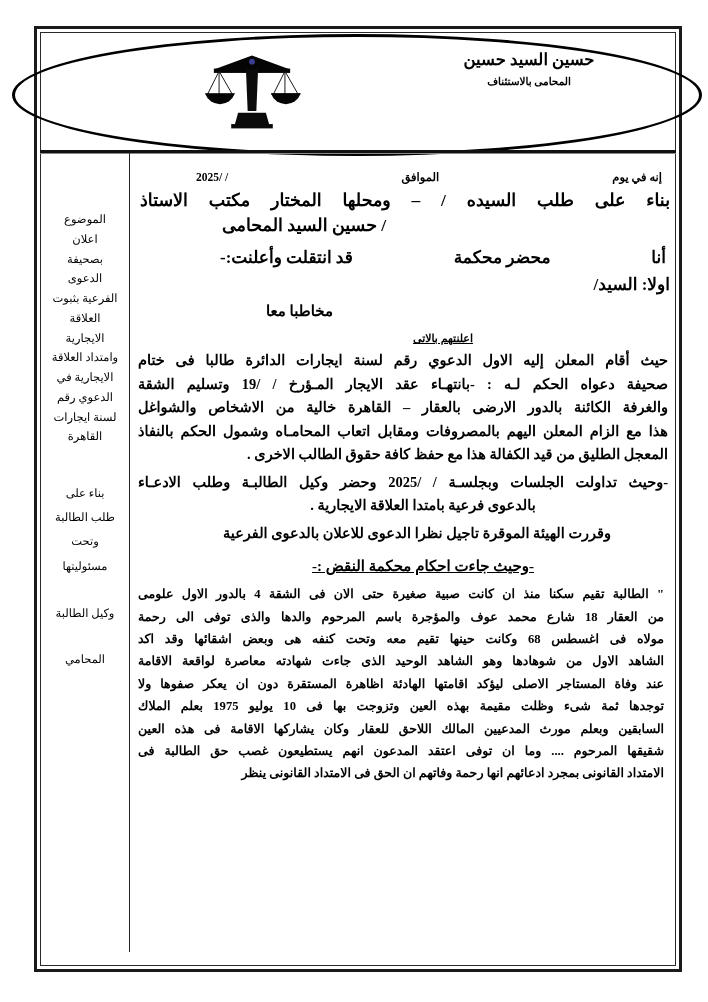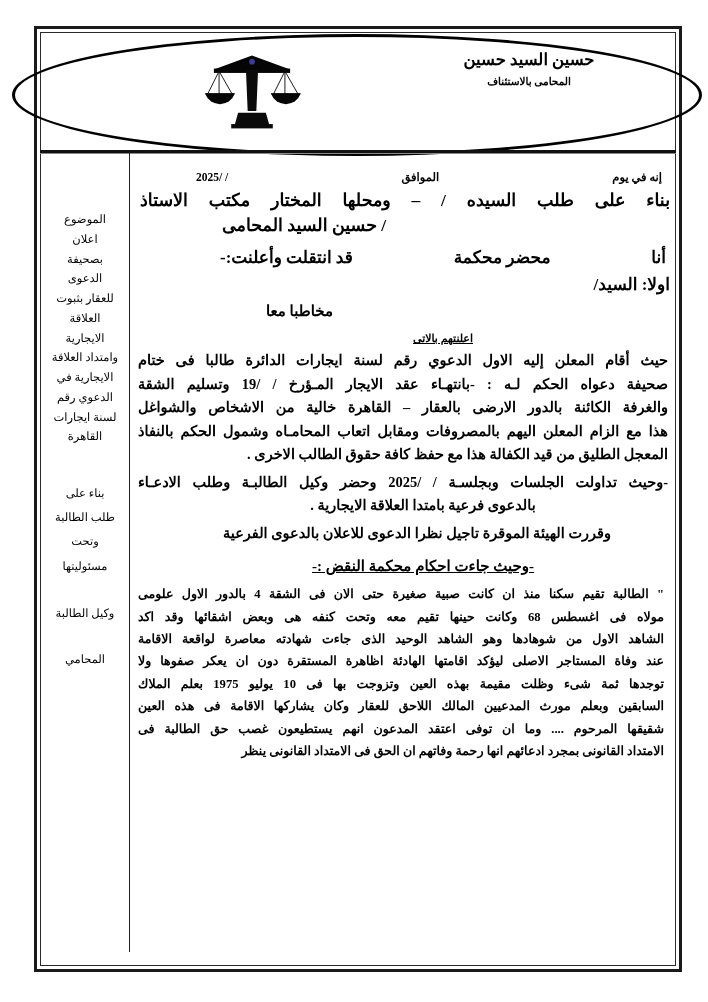--- a/index.html
+++ b/index.html
@@ -13,20 +13,21 @@
   }
 
   
   .page {
     position: relative;
     width: 708px;
     height: 1002px;
     background: #ffffff;
     overflow: hidden;
     box-sizing: border-box;
+    border-radius: 31px;
   }
 
   .page-border-outer {
     position: absolute;
     left: 34px;
     top: 26px;
     width: 648px;
     height: 946px;
     border: 3px solid #1a1a1a;
     box-sizing: border-box;
@@ -291,21 +292,21 @@
 
   <div class="content">
 
     <div class="col-divider"></div>
 
     <div class="sidebar">
       <div class="sidebar-line">الموضوع</div>
       <div class="sidebar-line">اعلان</div>
       <div class="sidebar-line">بصحيفة</div>
       <div class="sidebar-line">الدعوى</div>
-      <div class="sidebar-line">للعقار بثبوت</div>
+      <div class="sidebar-line">الفرعية بثبوت</div>
       <div class="sidebar-line">العلاقة</div>
       <div class="sidebar-line">الايجارية</div>
       <div class="sidebar-line">وامتداد العلاقة</div>
       <div class="sidebar-line">الايجارية  في</div>
       <div class="sidebar-line">الدعوي رقم</div>
       <div class="sidebar-line">لسنة  ايجارات</div>
       <div class="sidebar-line">القاهرة</div>
 
       <div class="sidebar-gap-lg"></div>
 
@@ -359,20 +360,21 @@
       </div>
 
       <div class="para" style="text-align:center; text-align-last:center; padding-left:30px;">
         <span class="ln">وقررت الهيئة الموقرة تاجيل نظرا الدعوى للاعلان بالدعوى الفرعية</span>
       </div>
 
       <div class="sec-heading">-وحيث جاءت احكام محكمة النقض :-</div>
 
       <div class="quote">
         <span class="ln">" الطالبة تقيم سكنا منذ ان كانت صبية صغيرة حتى الان فى الشقة 4 بالدور الاول علومى</span>
+        <span class="ln">من العقار 18 شارع محمد عوف والمؤجرة باسم المرحوم والدها والذى توفى الى رحمة</span>
         <span class="ln">مولاه فى اغسطس 68 وكانت حينها تقيم معه وتحت كنفه هى وبعض اشقائها وقد اكد</span>
         <span class="ln">الشاهد الاول من شوهادها وهو الشاهد الوحيد الذى جاءت شهادته معاصرة لواقعة الاقامة</span>
         <span class="ln">عند وفاة المستاجر الاصلى ليؤكد اقامتها الهادئة اظاهرة المستقرة دون ان يعكر صفوها ولا</span>
         <span class="ln">توجدها ثمة شىء وظلت مقيمة بهذه العين وتزوجت بها فى 10 يوليو 1975 بعلم الملاك</span>
         <span class="ln">السابقين وبعلم مورث المدعيين المالك اللاحق للعقار وكان يشاركها الاقامة فى هذه العين</span>
         <span class="ln">شقيقها المرحوم .... وما ان توفى اعتقد المدعون انهم يستطيعون غصب حق الطالبة فى</span>
         <span class="ln last">الامتداد القانونى بمجرد ادعائهم انها رحمة وفاتهم ان الحق فى الامتداد القانونى ينظر</span>
       </div>
 
     </div>

